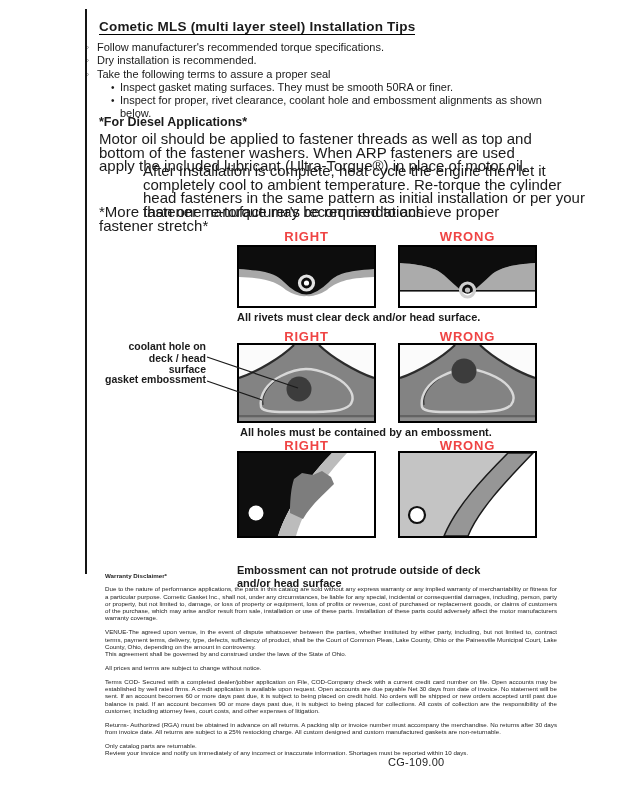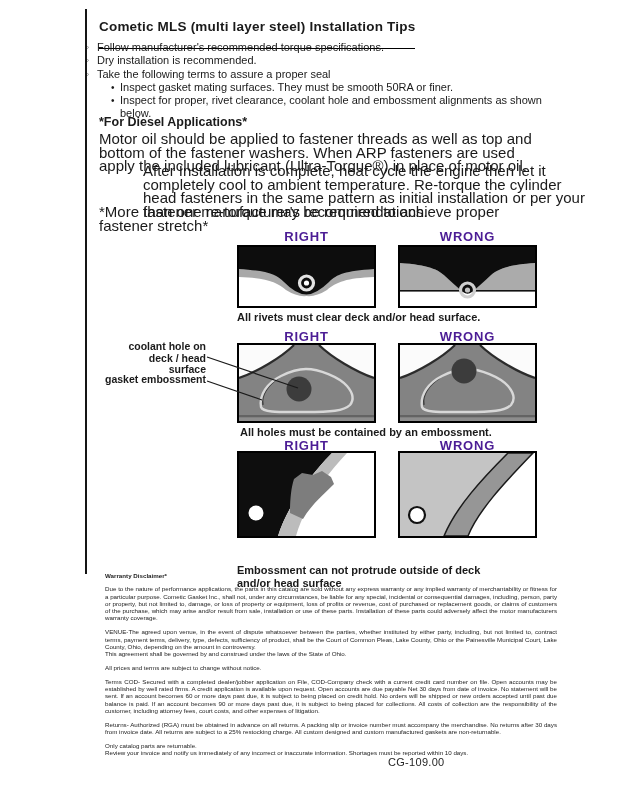--- a/index.html
+++ b/index.html
@@ -1,30 +1,30 @@
 <!DOCTYPE html>
 <html><head>
 <meta charset="utf-8">
 <style>
   html,body{margin:0;padding:0;background:#fff;}
   .page{position:relative;width:618px;height:800px;background:#ffffff;overflow:hidden;
         font-family:"Liberation Sans",sans-serif;color:#1a1a1a;}
   .vrule{position:absolute;left:85px;top:9px;width:1.5px;height:565px;background:#151515;}
   .title{position:absolute;left:99px;top:19px;margin:0;font-size:13.5px;font-weight:bold;
-         letter-spacing:.2px;border-bottom:1.6px solid #000;padding-bottom:14px;display:inline-block;}
+         letter-spacing:.2px;border-bottom:1.6px solid #000;padding-bottom:0;display:inline-block;}
   .tips{position:absolute;left:86px;top:41px;width:480px;font-size:11px;line-height:13.3px;}
   .b-row{display:flex;}
   .b-mark{width:11px;flex:0 0 11px;font-size:8.5px;line-height:13.3px;text-align:left;}
   .b-sub{margin-left:25px;}
   .b-sub .b-mark{width:9px;flex:0 0 9px;font-size:10px;}
   .sec-head{position:absolute;left:99px;top:115px;margin:0;font-size:12.5px;font-weight:bold;}
   .para{position:absolute;left:99px;width:447px;font-size:15px;line-height:13.6px;}
   .p1{top:132px;} .p2{top:164px;margin-left:44px;} .pnote{top:205px;}
   .dlabel{position:absolute;width:139px;text-align:center;font-size:13px;font-weight:600;
-          letter-spacing:.8px;color:#4c1d95;}
+          letter-spacing:.8px;color:#ef4444;}
   .dbox{position:absolute;width:135px;border:2px solid #000;background:#fff;line-height:0;}
   .dcap{position:absolute;font-size:11px;font-weight:bold;line-height:13px;}
   .pre{white-space:pre-line;}
   .ann{position:absolute;font-size:10.5px;font-weight:bold;line-height:11.5px;text-align:right;}
   .leaders{position:absolute;left:0;top:0;pointer-events:none;}
   .legal{position:absolute;left:105px;top:572px;width:452px;font-size:6.2px;line-height:7.3px;
          color:#1c1c1c;text-align:justify;}
   .legal .lhead{font-weight:bold;margin:0 0 6px 0;}
   .legal p{margin:0 0 6.5px 0;}
   .footer-code{position:absolute;left:388px;top:756px;font-size:11px;color:#262626;letter-spacing:.3px;}

